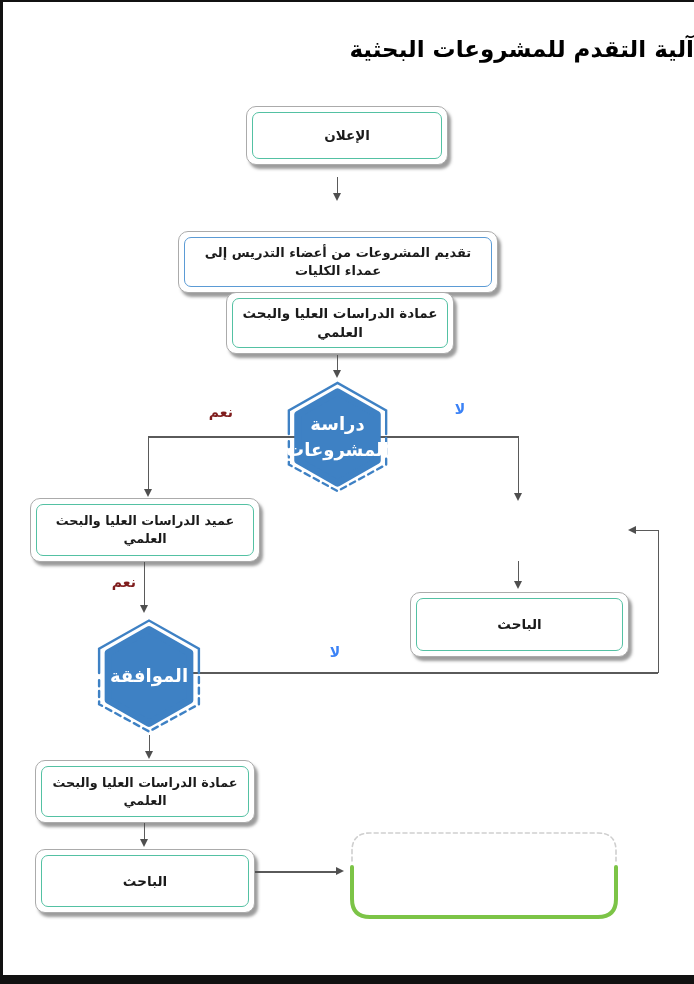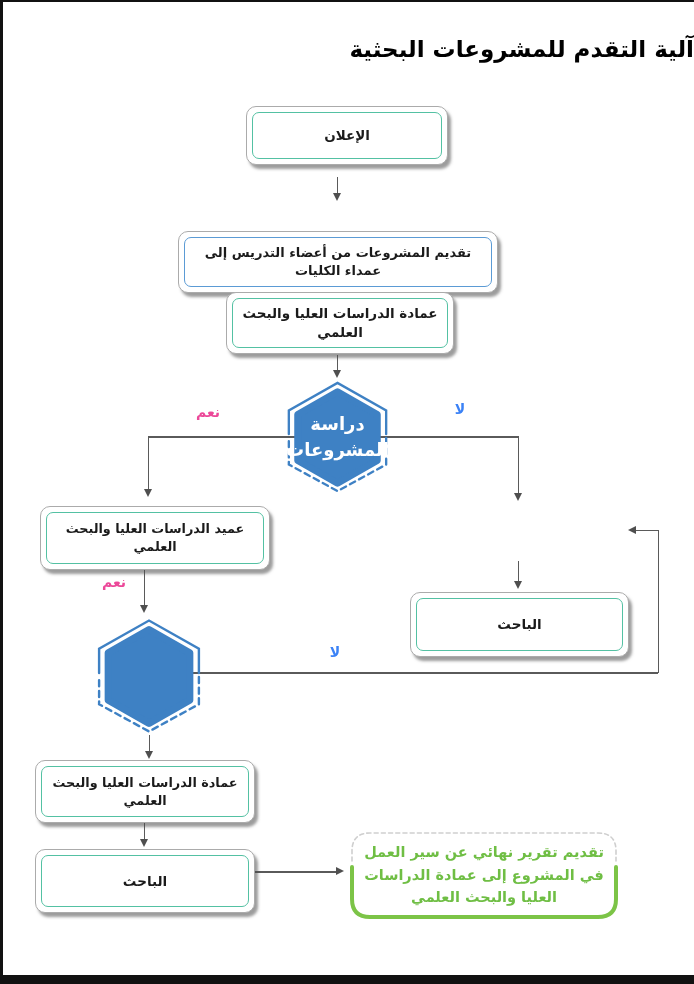--- a/index.html
+++ b/index.html
@@ -44,21 +44,21 @@
   .hex{position:absolute;z-index:2;}
   .hex svg{display:block;width:100%;height:100%;}
   .hex-label{
     position:absolute;inset:22%;display:flex;align-items:center;justify-content:center;
     text-align:center;color:#fff;font-weight:bold;font-size:18px;line-height:1.45;
     direction:rtl;z-index:3;
   }
 
   
   .lbl{position:absolute;font-weight:bold;font-size:14px;text-align:center;direction:rtl;z-index:1;}
-  .lbl.yes{color:#ec4899;}
+  .lbl.yes{color:#7f1d1d;text-align:right;}
   .lbl.no{color:#3b82f6;}
 
   
   .report{position:absolute;z-index:1;}
   .report svg{display:block;width:100%;height:100%;}
   .report-text{
     position:absolute;inset:8px 14px;display:flex;align-items:center;justify-content:center;
     text-align:center;color:#6fbe44;font-weight:bold;font-size:14.5px;line-height:1.55;
     direction:rtl;z-index:2;
   }
@@ -128,50 +128,50 @@
       <path d="M 13 56 L 13 32 L 62.5 4 L 112 32 L 112 56" fill="none" stroke="#3E81C4" stroke-width="2.4" stroke-linecap="round"></path>
       <path d="M 112 60 L 112 87 L 62.5 114 L 13 87 L 13 60" fill="none" stroke="#3E81C4" stroke-width="2.4" stroke-dasharray="6 4.5" stroke-linecap="round"></path>
       <polygon points="62.5,13 103,36 103,83 62.5,106 22,83 22,36" fill="#3E81C4" stroke="#3E81C4" stroke-width="7" stroke-linejoin="round"></polygon>
     </svg>
     <div class="hex-label">دراسة المشروعات</div>
   </div>
 
   <div class="lbl yes" style="left:183px;top:404px;width:50px;">نعم</div>
   <div class="lbl no" style="left:438px;top:401px;width:44px;">لا</div>
 
-  <div class="box" style="left:40px;top:498px;width:228px;height:62px;margin-top:8px;">
+  <div class="box" style="left:30px;top:498px;width:228px;height:62px;">
     <div class="box-inner" style="font-size:12.8px;">عميد الدراسات العليا والبحث العلمي</div>
   </div>
 
 
   <div class="box" style="left:410px;top:592px;width:217px;height:63px;">
     <div class="box-inner">الباحث</div>
   </div>
 
   <div class="lbl yes" style="left:92px;top:574px;width:44px;">نعم</div>
 
   <div class="hex" style="left:86px;top:616px;width:126px;height:120px;">
     <svg viewBox="0 0 125 118">
       <path d="M 13 56 L 13 32 L 62.5 4 L 112 32 L 112 56" fill="none" stroke="#3E81C4" stroke-width="2.4" stroke-linecap="round"></path>
       <path d="M 112 60 L 112 87 L 62.5 114 L 13 87 L 13 60" fill="none" stroke="#3E81C4" stroke-width="2.4" stroke-dasharray="6 4.5" stroke-linecap="round"></path>
       <polygon points="62.5,13 103,36 103,83 62.5,106 22,83 22,36" fill="#3E81C4" stroke="#3E81C4" stroke-width="7" stroke-linejoin="round"></polygon>
     </svg>
+    <div class="hex-label">الموافقة</div>
   </div>
 
   <div class="lbl no" style="left:315px;top:644px;width:40px;">لا</div>
 
   <div class="box" style="left:35px;top:760px;width:218px;height:61px;">
     <div class="box-inner" style="font-size:12.8px;">عمادة الدراسات العليا والبحث العلمي</div>
   </div>
 
   <div class="box" style="left:35px;top:849px;width:218px;height:62px;">
     <div class="box-inner">الباحث</div>
   </div>
 
   <div class="report" style="left:348px;top:829px;width:272px;height:92px;">
     <svg viewBox="0 0 272 92">
       <path d="M 4 32 L 4 22 Q 4 4 22 4 L 250 4 Q 268 4 268 22 L 268 32" fill="none" stroke="#CFCFCF" stroke-width="1.6" stroke-dasharray="4 3.2" stroke-linecap="round"></path>
       <path d="M 4 38 L 4 70 Q 4 88 22 88 L 250 88 Q 268 88 268 70 L 268 38" fill="none" stroke="#7CC447" stroke-width="4" stroke-linecap="round"></path>
     </svg>
-    <div class="report-text">تقديم تقرير نهائي عن سير العمل في المشروع إلى عمادة الدراسات العليا والبحث العلمي</div>
   </div>
 
 </div>
 
 </body></html>

